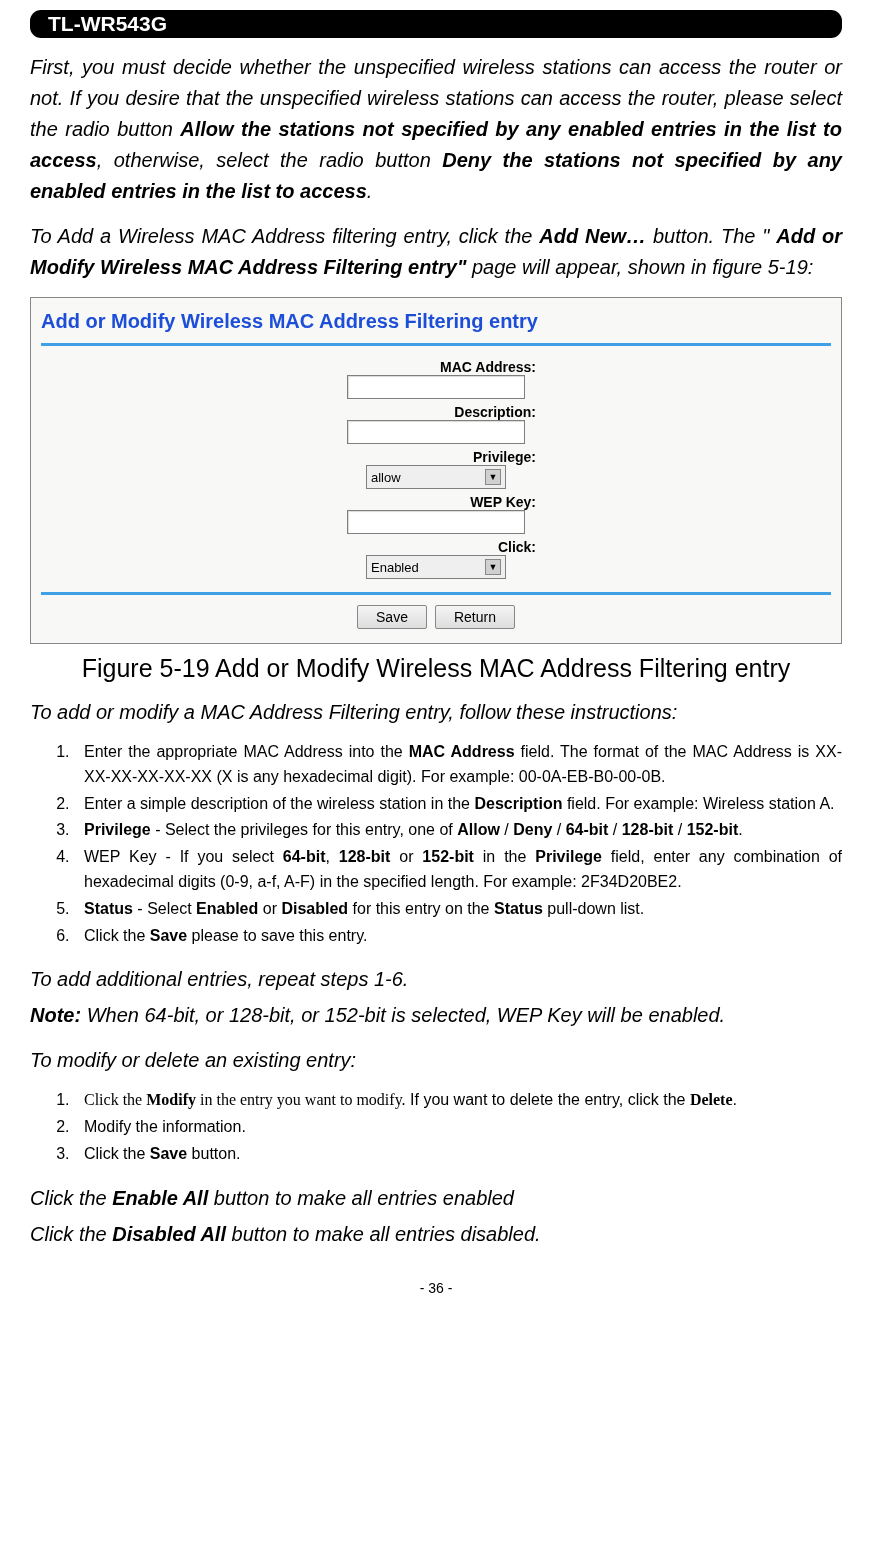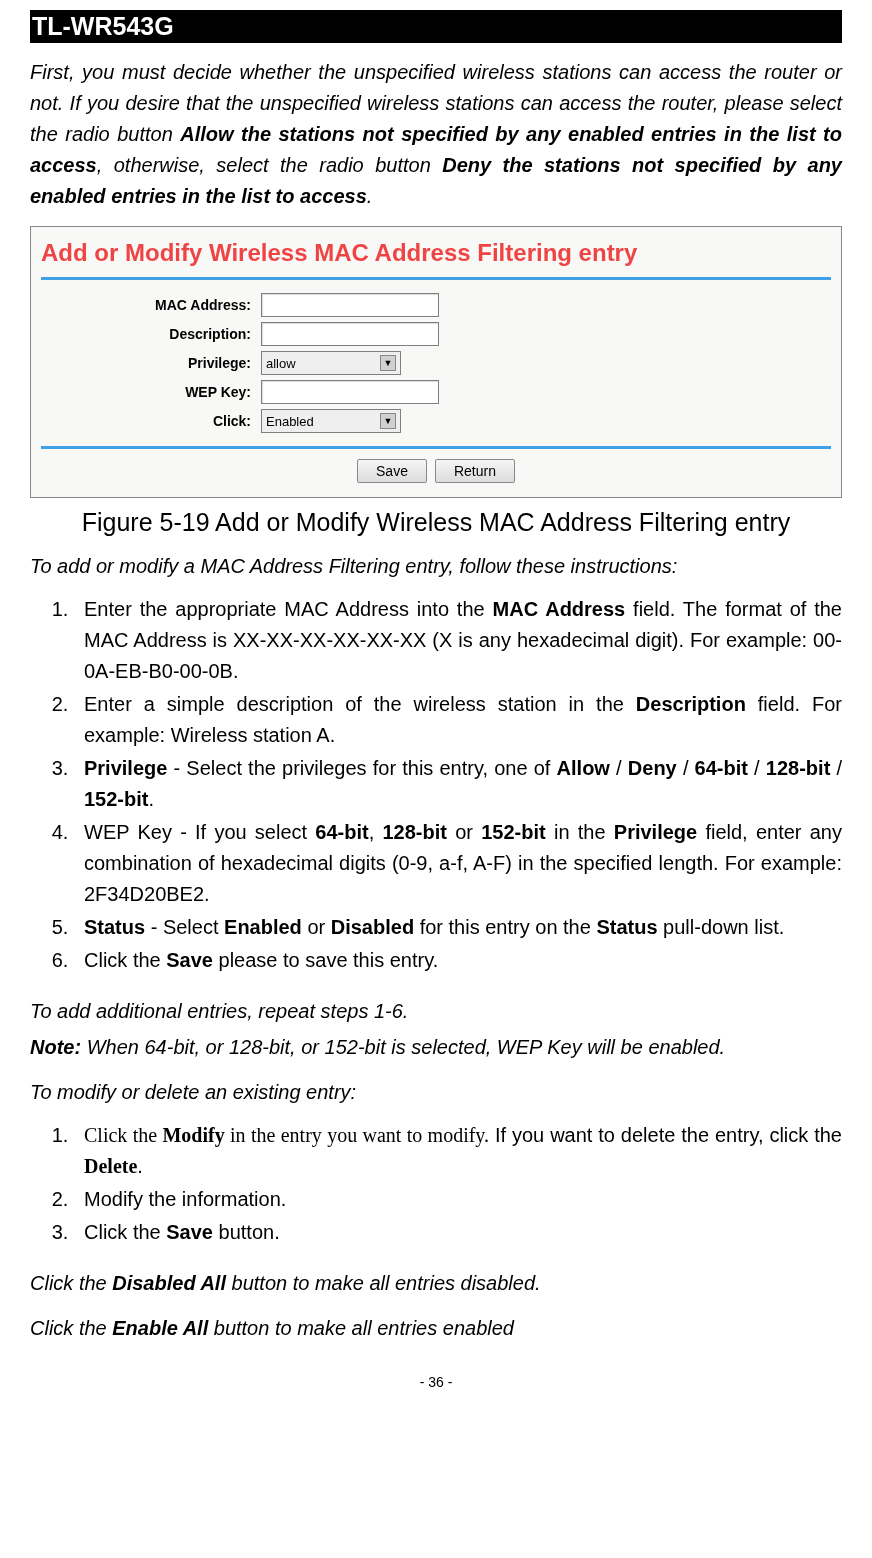--- a/index.html
+++ b/index.html
@@ -10,59 +10,61 @@
     color: #000;
     width: 872px;
   }
   .page {
     padding: 10px 30px 10px 30px;
   }
   .header-bar {
     background: #000;
     color: #fff;
     font-weight: bold;
-    font-size: 25px;
-    padding: 2px 6px 2px 2px;
+    font-size: 21px;
+    padding: 2px 6px 2px 18px;
     display: flex;
     justify-content: space-between;
+    border-radius: 11px;
   }
   .header-left { letter-spacing: 0px; }
   .header-right { letter-spacing: 1px; }
   .para {
     font-size: 20px;
     line-height: 1.55;
     margin-top: 14px;
     text-align: justify;
     font-style: italic;
   }
   .para.tight { margin-top: 5px; }
   .bold { font-weight: bold; }
   .figure-box {
     border: 1px solid #888;
     margin-top: 14px;
     padding: 8px 10px 14px 10px;
     background: #f8f8f6;
   }
   .figure-title {
     font-family: "Arial", Verdana, sans-serif;
-    font-size: 24px;
-    color: #ef4444;
+    font-size: 20px;
+    color: #1d4ed8;
     font-weight: bold;
     padding: 4px 0 10px 0;
     border-bottom: 3px solid #3fa0e6;
   }
   .form-rows {
     padding-top: 8px;
     padding-bottom: 8px;
     border-bottom: 3px solid #3fa0e6;
   }
   .form-row {
     display: flex;
     align-items: center;
     margin: 5px 0;
+    flex-direction: column;
   }
   .form-label {
     width: 210px;
     text-align: right;
     font-size: 14px;
     font-weight: bold;
     padding-right: 10px;
     font-family: Arial, sans-serif;
   }
   .form-input {
@@ -109,21 +111,21 @@
     border: 1px solid #888;
     padding: 3px 18px;
     border-radius: 2px;
   }
   .caption {
     text-align: center;
     font-size: 25px;
     margin-top: 10px;
   }
   ol.main-list {
-    font-size: 20px;
+    font-size: 16px;
     line-height: 1.55;
     padding-left: 44px;
     margin-top: 12px;
     text-align: justify;
   }
   ol.main-list li {
     padding-left: 10px;
     margin-bottom: 2px;
   }
   .serif { font-family: "Times New Roman", Times, serif; }
@@ -139,20 +141,23 @@
 
 <div class="page">
   <div class="header-bar">
     <span class="header-left">TL-WR543G</span>
   </div>
 
   <div class="para">
     <span>First, you must decide whether the unspecified wireless stations can access the router or not. If you desire that the unspecified wireless stations can access the router, please select the radio button </span><span class="bold">Allow the stations not specified by any enabled entries in the list to access</span><span>, otherwise, select the radio button </span><span class="bold">Deny the stations not specified by any enabled entries in the list to access</span><span>.</span>
   </div>
 
+  <div class="para">
+    <span>To Add a Wireless MAC Address filtering entry, click the </span><span class="bold">Add New…</span><span> button. The " </span><span class="bold">Add or Modify Wireless MAC Address Filtering entry"</span><span> page will appear, shown in figure 5-19:</span>
+  </div>
 
   <div class="figure-box">
     <div class="figure-title">Add or Modify Wireless MAC Address Filtering entry</div>
     <div class="form-rows">
       <div class="form-row">
         <div class="form-label">MAC Address:</div>
         <input class="form-input" type="text" style="">
       </div>
       <div class="form-row">
         <div class="form-label">Description:</div>
@@ -200,17 +205,17 @@
   <div class="para tight"><span class="bold">Note:</span><span> When 64-bit, or 128-bit, or 152-bit is selected, WEP Key will be enabled.</span></div>
 
   <div class="para">To modify or delete an existing entry:</div>
 
   <ol class="main-list">
     <li><span class="serif">Click the </span><span class="serif bold">Modify</span><span class="serif"> in the entry you want to modify.</span><span> If you want to delete the entry, click the </span><span class="serif bold">Delete</span><span>.</span></li>
     <li>Modify the information.</li>
     <li><span>Click the </span><span class="bold">Save</span><span> button.</span></li>
   </ol>
 
+  <div class="para"><span>Click the </span><span class="bold">Enable All</span><span> button to make all entries enabled</span></div>
   <div class="para tight"><span>Click the </span><span class="bold">Disabled All</span><span> button to make all entries disabled.</span></div>
-  <div class="para"><span>Click the </span><span class="bold">Enable All</span><span> button to make all entries enabled</span></div>
 
   <div class="footer">- 36 -</div>
 </div>
 
 </body></html>

